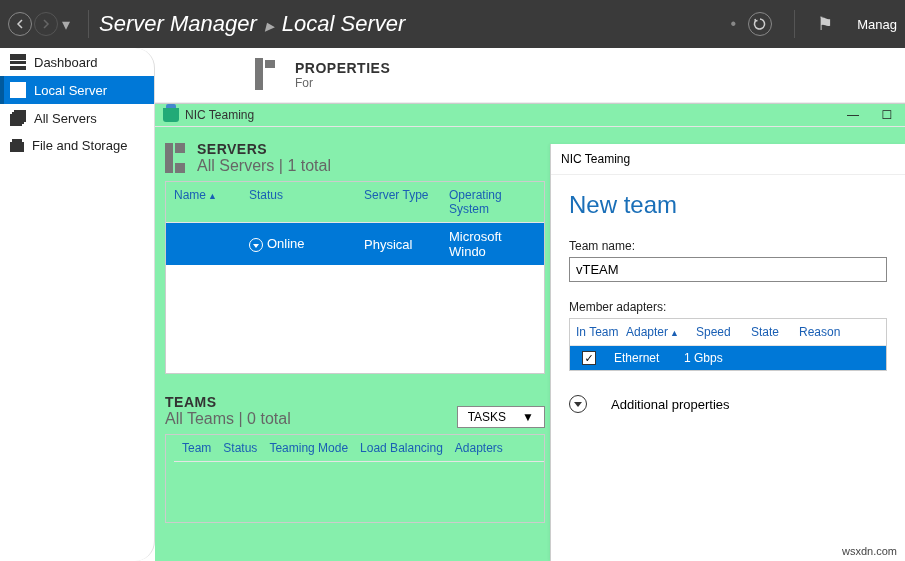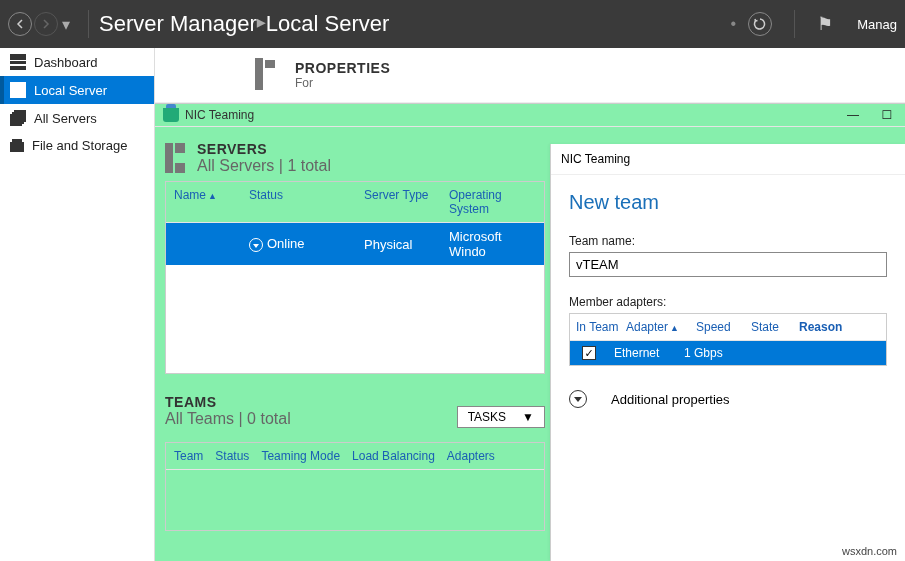--- a/index.html
+++ b/index.html
@@ -4,29 +4,29 @@
 <style>
 * { box-sizing: border-box; margin: 0; padding: 0; font-family: "Segoe UI", Arial, sans-serif; }
 body { width: 905px; height: 561px; overflow: hidden; background: #fff; position: relative; }
 
 
 .header { background: #3a3a3a; color: #fff; height: 48px; display: flex; align-items: center; padding: 0 8px; }
 .nav-btn { width: 24px; height: 24px; border: 1px solid #888; border-radius: 50%; display: flex; align-items: center; justify-content: center; margin-right: 2px; color: #ccc; cursor: pointer; }
 .nav-btn.disabled { color: #666; border-color: #555; }
 .chev-down { margin: 0 8px 0 2px; color: #aaa; cursor: pointer; }
 .divider-v { width: 1px; height: 28px; background: #555; margin: 0 10px; }
-.breadcrumb { font-size: 22px; font-weight: 300; display: flex; align-items: flex-start; flex: 1; }
+.breadcrumb { font-size: 22px; font-weight: 300; display: flex; align-items: flex-end; gap: 8px; flex: 1; font-style: italic; }
 .breadcrumb .arrow { font-size: 18px; color: #aaa; }
 .hdr-right { display: flex; align-items: center; gap: 12px; }
 .refresh-btn { width: 24px; height: 24px; border: 1px solid #888; border-radius: 50%; display: flex; align-items: center; justify-content: center; cursor: pointer; }
 .flag-icon { font-size: 18px; color: #ccc; cursor: pointer; }
 .manage-txt { font-size: 13px; margin-left: 12px; }
 
 
-.sidebar { position: absolute; top: 48px; left: 0; width: 155px; background: #fff; border-right: 1px solid #ddd; height: calc(100% - 48px); }
+.sidebar { position: absolute; top: 48px; left: 0; width: 155px; background: #fff; border-right: 1px solid #ddd; height: calc(100% - 48px); border-radius: 20px; }
 .sidebar-item { display: flex; align-items: center; padding: 6px 10px; font-size: 13px; color: #222; cursor: pointer; gap: 8px; }
 .sidebar-item.active { background: #0078d7; color: #fff; padding-left: 6px; border-left: 4px solid #005a9e; }
 .sb-icon { width: 16px; height: 16px; display: inline-block; }
 .icon-dashboard { background: linear-gradient(#333 0 35%, transparent 35% 45%, #333 45% 65%, transparent 65% 75%, #333 75%); }
 .icon-server { background: #fff; border: 1px solid #fff; position: relative; }
 .sidebar-item:not(.active) .icon-server { background: #333; border-color: #333; }
 .icon-servers { background: #333; box-shadow: 2px -2px 0 #333, 4px -4px 0 #333; width: 12px; height: 12px; margin-top: 4px; margin-right: 4px; }
 .icon-storage { background: #333; width: 14px; height: 10px; margin-top: 3px; position:relative; }
 .icon-storage::after { content:''; position:absolute; left:2px; top:-3px; width:10px; height:3px; background:#333; }
 
@@ -73,39 +73,39 @@
 .col-type { width: 85px; }
 .col-os { flex: 1; }
 
 .online-icon { width:14px; height:14px; border:1.5px solid #fff; border-radius:50%; display:inline-flex; align-items:center; justify-content:center; margin-right:4px; }
 .online-icon::after { content:''; width:0; height:0; border-top:4px solid #fff; border-left:3px solid transparent; border-right:3px solid transparent; margin-top:1px;}
 
 
 .teams-section { width: 380px; }
 .teams-head { display:flex; align-items:flex-end; justify-content:space-between; }
 .tasks-btn { border:1px solid #888; padding:3px 10px; font-size:12px; display:flex; align-items:center; gap:16px; cursor:pointer; background:#fff;}
-.teams-tbl { border:1px solid #ccc; margin-top:14px; }
+.teams-tbl { border:1px solid #ccc; margin-top:6px;padding-left:8px; }
 .teams-head-row { display:flex; padding:6px 8px; font-size:12px; color:#1a5fb4; gap:12px; border-bottom:1px solid #e5e5e5;}
 .teams-body { height:60px; }
 
 
 .dialog { position: absolute; top: 40px; right: 0; bottom: 0; width: 355px; background: #fff; border-left: 1px solid #ccc; box-shadow: -1px 0 3px rgba(0,0,0,0.05); }
 .dlg-title-bar { padding: 8px 10px; font-size: 12px; border-bottom: 1px solid #eee; }
 .dlg-body { padding: 16px 18px; }
-.dlg-h1 { font-size: 20px; font-weight: 300; color: #1a6fb8; margin-bottom: 20px; }
+.dlg-h1 { font-size: 24px; font-weight: 300; color: #1a6fb8; margin-bottom: 20px; }
 .lbl { font-size: 12px; color: #222; margin-bottom: 4px; display:block; }
 .txt-input { width: 100%; border: 1px solid #888; padding: 4px 6px; font-size: 13px; }
 .member-lbl { margin-top: 18px; }
 .adapter-tbl { border:1px solid #ccc; margin-top:4px; }
 .adapter-head { display:flex; padding:6px 6px; font-size:12px; color:#1a5fb4; border-bottom:1px solid #e5e5e5; }
 .ah-team { width:50px; }
 .ah-adapter { width:70px; }
 .ah-speed { width:55px; }
 .ah-state { width:48px; }
-.ah-reason { flex:1;font-weight:bold; }
+.ah-reason { flex:1; }
 .adapter-row { display:flex; align-items:center; padding:5px 6px; font-size:12px; }
 .adapter-row.sel { background:#0078d7; color:#fff; }
 .chk { width:14px; height:14px; border:1px solid #333; background:#fff; margin:0 18px 0 6px; display:flex; align-items:center; justify-content:center; cursor:pointer;}
 .adapter-row.sel .chk { border-color:#333; }
 .chk.checked::after { content:'✓'; font-size:11px; color:#000; line-height:1; }
 .ad-name { width:70px; }
 .ad-speed { width:70px; }
 
 .add-props { display:flex; align-items:center; gap:24px; margin-top:24px; font-size:13px; cursor:pointer; }
 .expand-icon { width:18px; height:18px; border:1.5px solid #333; border-radius:50%; display:flex; align-items:center; justify-content:center; }

